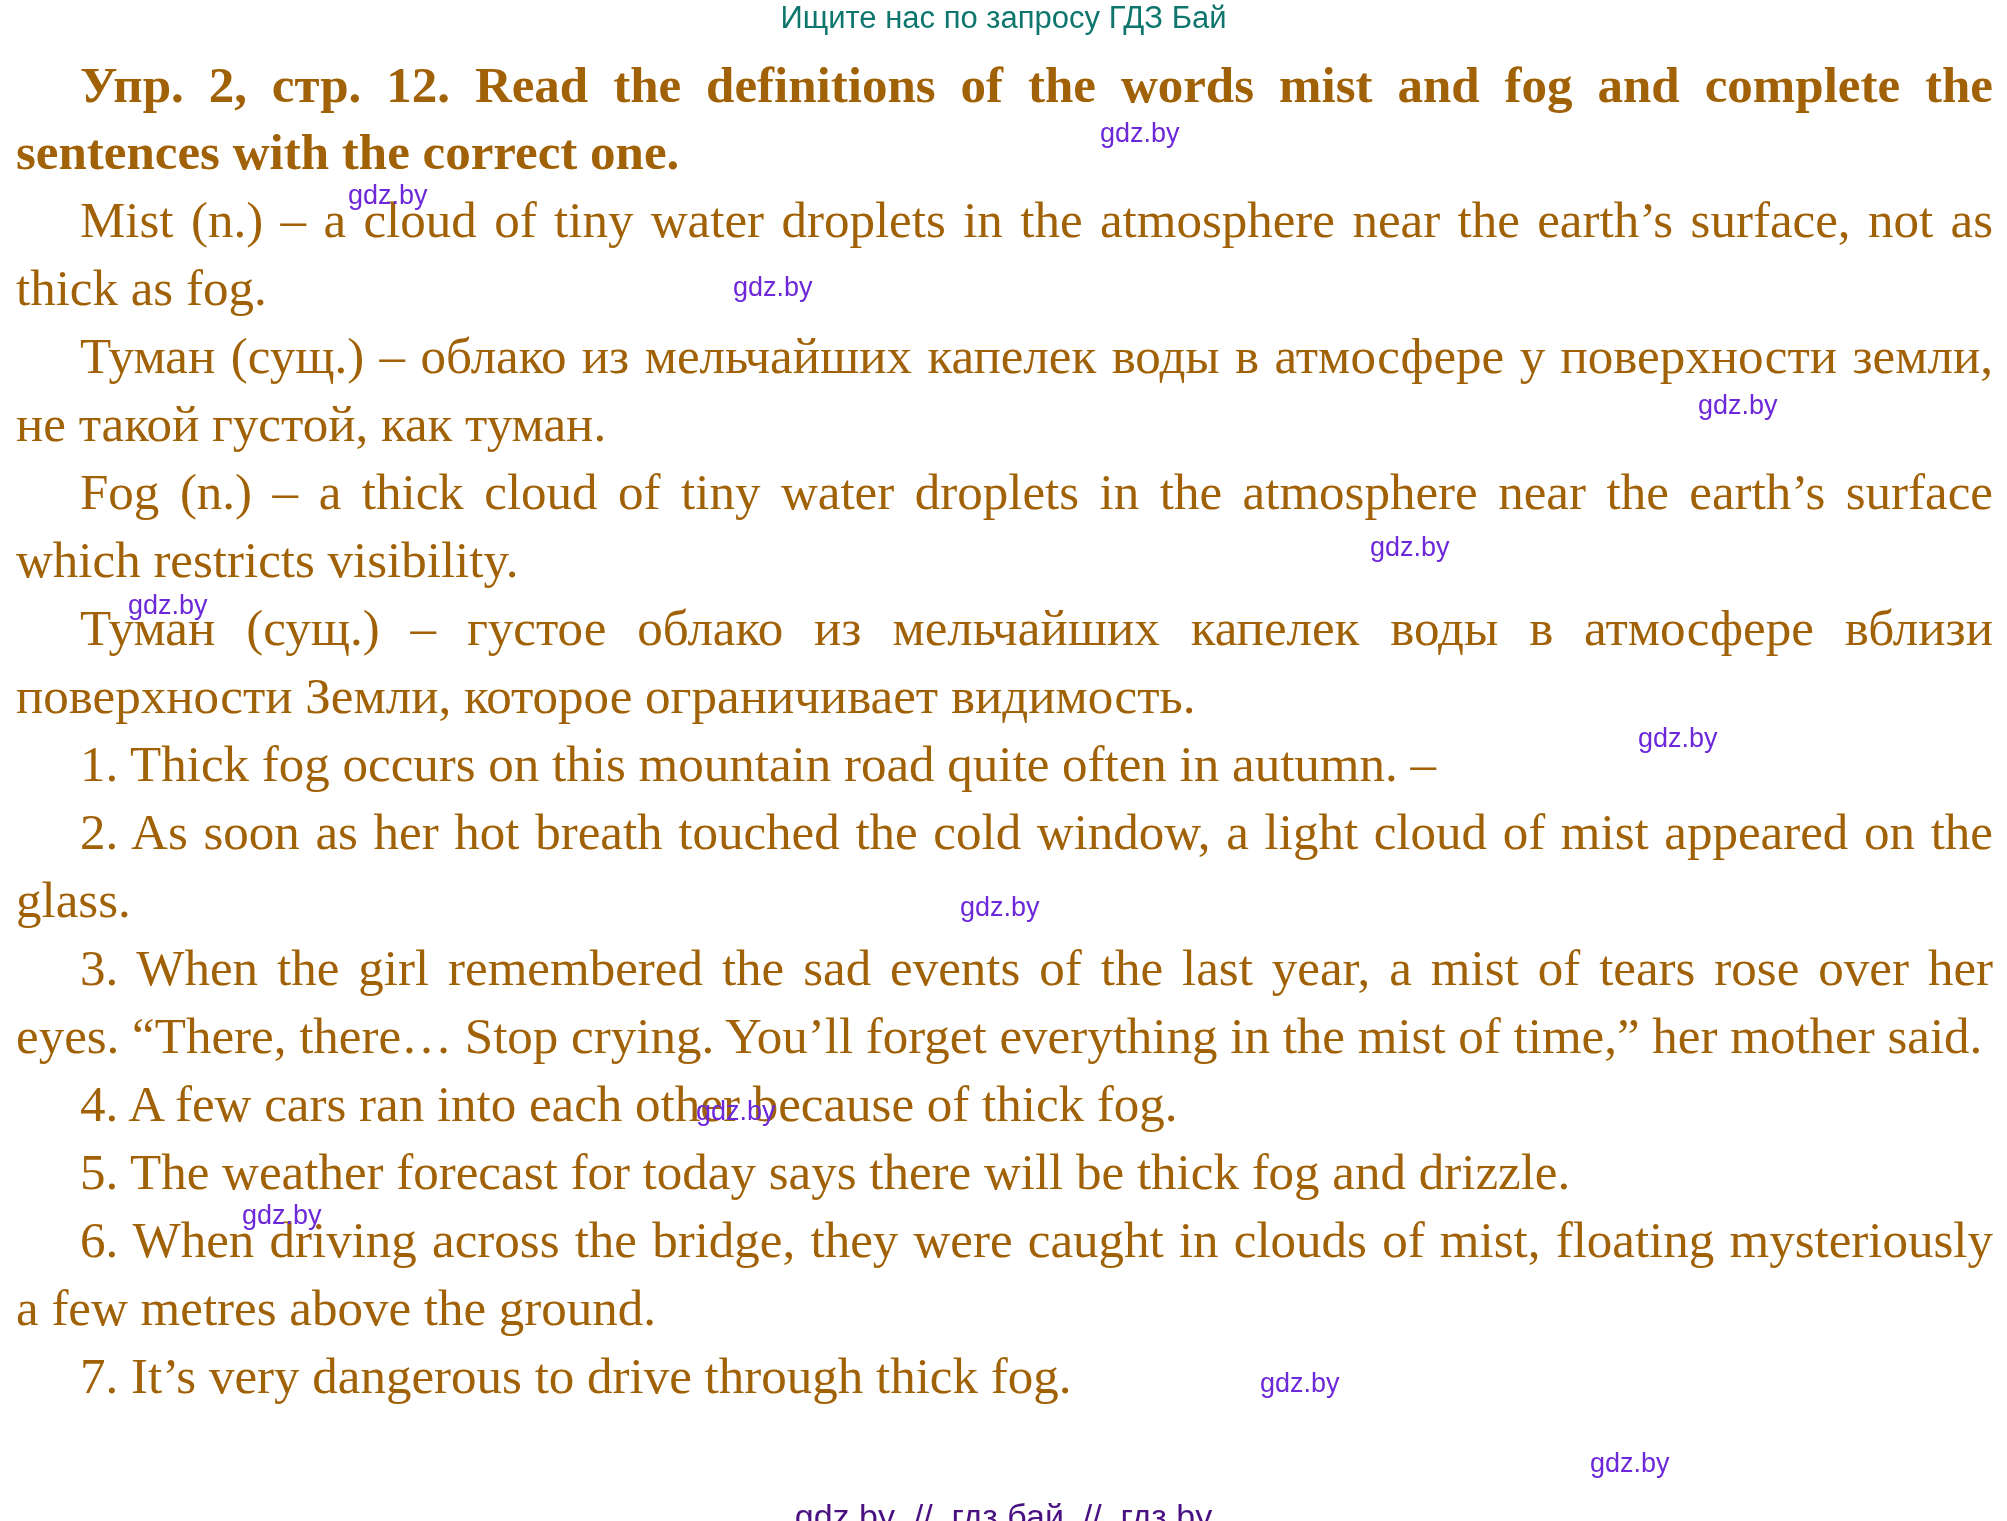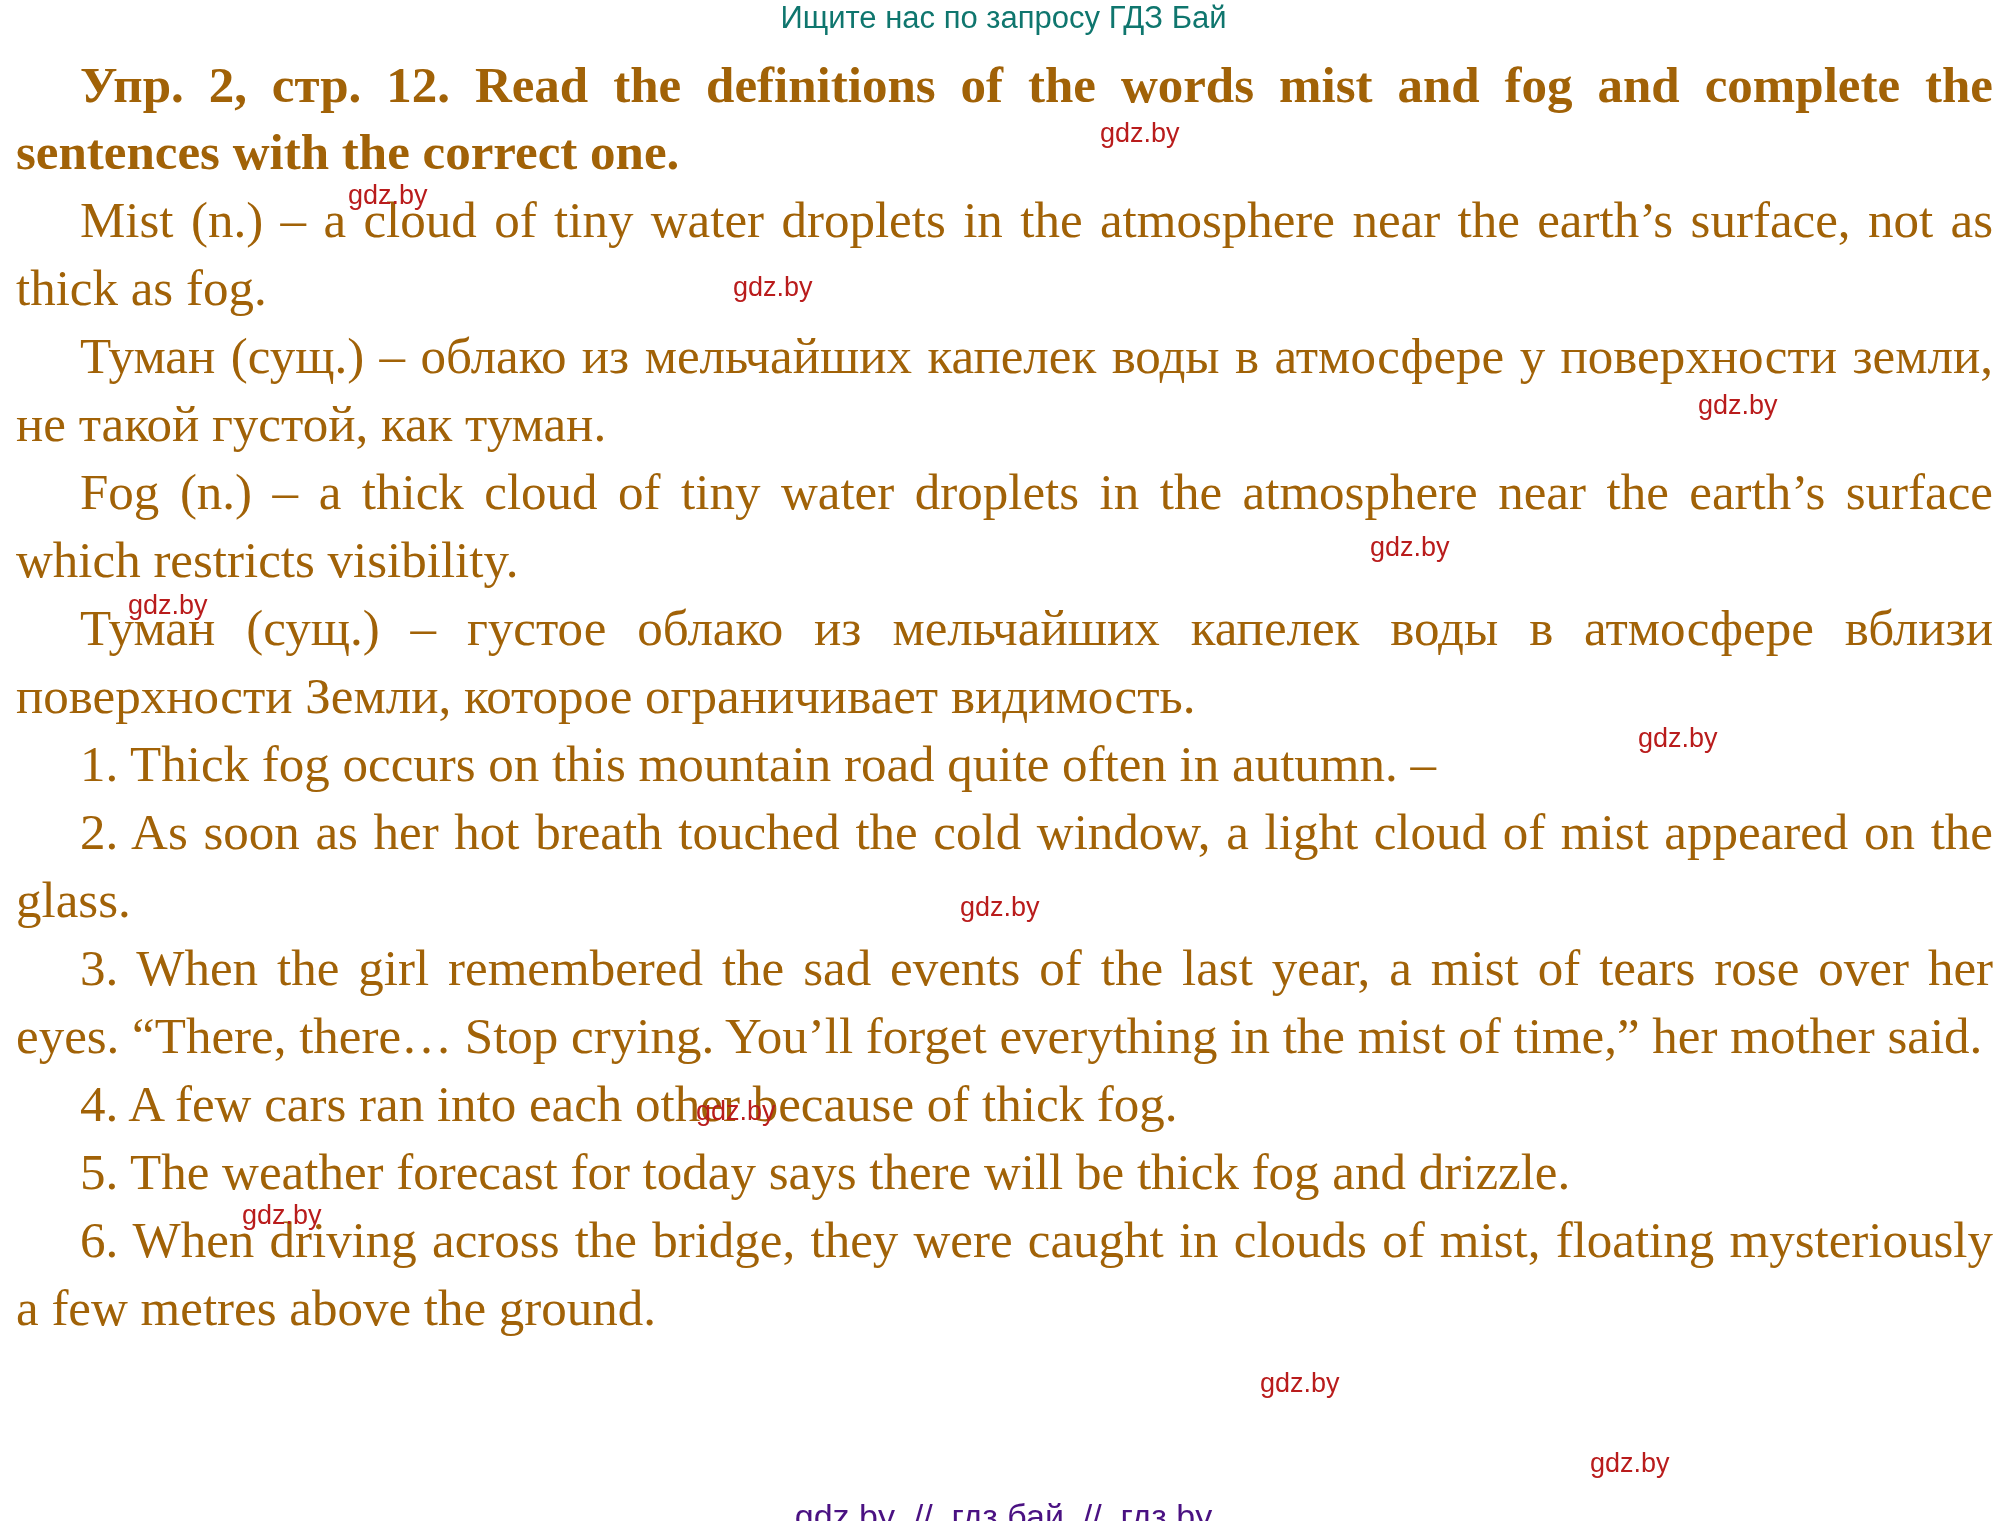--- a/index.html
+++ b/index.html
@@ -48,21 +48,21 @@
     text-align: justify;
     text-indent: 64px;
     margin: 0;
   }
   .para.last-left { text-align-last: left; }
   .wm {
     position: absolute;
     font-family: "Liberation Sans", sans-serif;
     font-size: 27px;
     line-height: 30px;
-    color: #b91c1c;
+    color: #6d28d9;
     white-space: nowrap;
   }
   .footer {
     position: absolute;
     left: 0;
     width: 2007px;
     top: 1496px;
     text-align: center;
     font-family: "Liberation Sans", sans-serif;
     font-size: 34px;
@@ -81,20 +81,21 @@
   <p class="para">Mist (n.) – a cloud of tiny water droplets in the atmosphere near the earth’s surface, not as thick as fog.</p>
   <p class="para">Туман (сущ.) – облако из мельчайших капелек воды в атмосфере у поверхности земли, не такой густой, как туман.</p>
   <p class="para">Fog (n.) – a thick cloud of tiny water droplets in the atmosphere near the earth’s surface which restricts visibility.</p>
   <p class="para">Туман (сущ.) – густое облако из мельчайших капелек воды в атмосфере вблизи поверхности Земли, которое ограничивает видимость.</p>
   <p class="para last-left">1. Thick fog occurs on this mountain road quite often in autumn. –</p>
   <p class="para">2. As soon as her hot breath touched the cold window, a light cloud of mist appeared on the glass.</p>
   <p class="para">3. When the girl remembered the sad events of the last year, a mist of tears rose over her eyes. “There, there… Stop crying. You’ll forget everything in the mist of time,” her mother said.</p>
   <p class="para">4. A few cars ran into each other because of thick fog.</p>
   <p class="para">5. The weather forecast for today says there will be thick fog and drizzle.</p>
   <p class="para">6. When driving across the bridge, they were caught in clouds of mist, floating mysteriously a few metres above the ground.</p>
+  <p class="para">7. It’s very dangerous to drive through thick fog.</p>
 </div>
 
 <span class="wm" style="left:1100px; top:118px;">gdz.by</span>
 <span class="wm" style="left:348px; top:180px;">gdz.by</span>
 <span class="wm" style="left:733px; top:272px;">gdz.by</span>
 <span class="wm" style="left:1698px; top:390px;">gdz.by</span>
 <span class="wm" style="left:1370px; top:532px;">gdz.by</span>
 <span class="wm" style="left:128px; top:590px;">gdz.by</span>
 <span class="wm" style="left:1638px; top:723px;">gdz.by</span>
 <span class="wm" style="left:960px; top:892px;">gdz.by</span>

